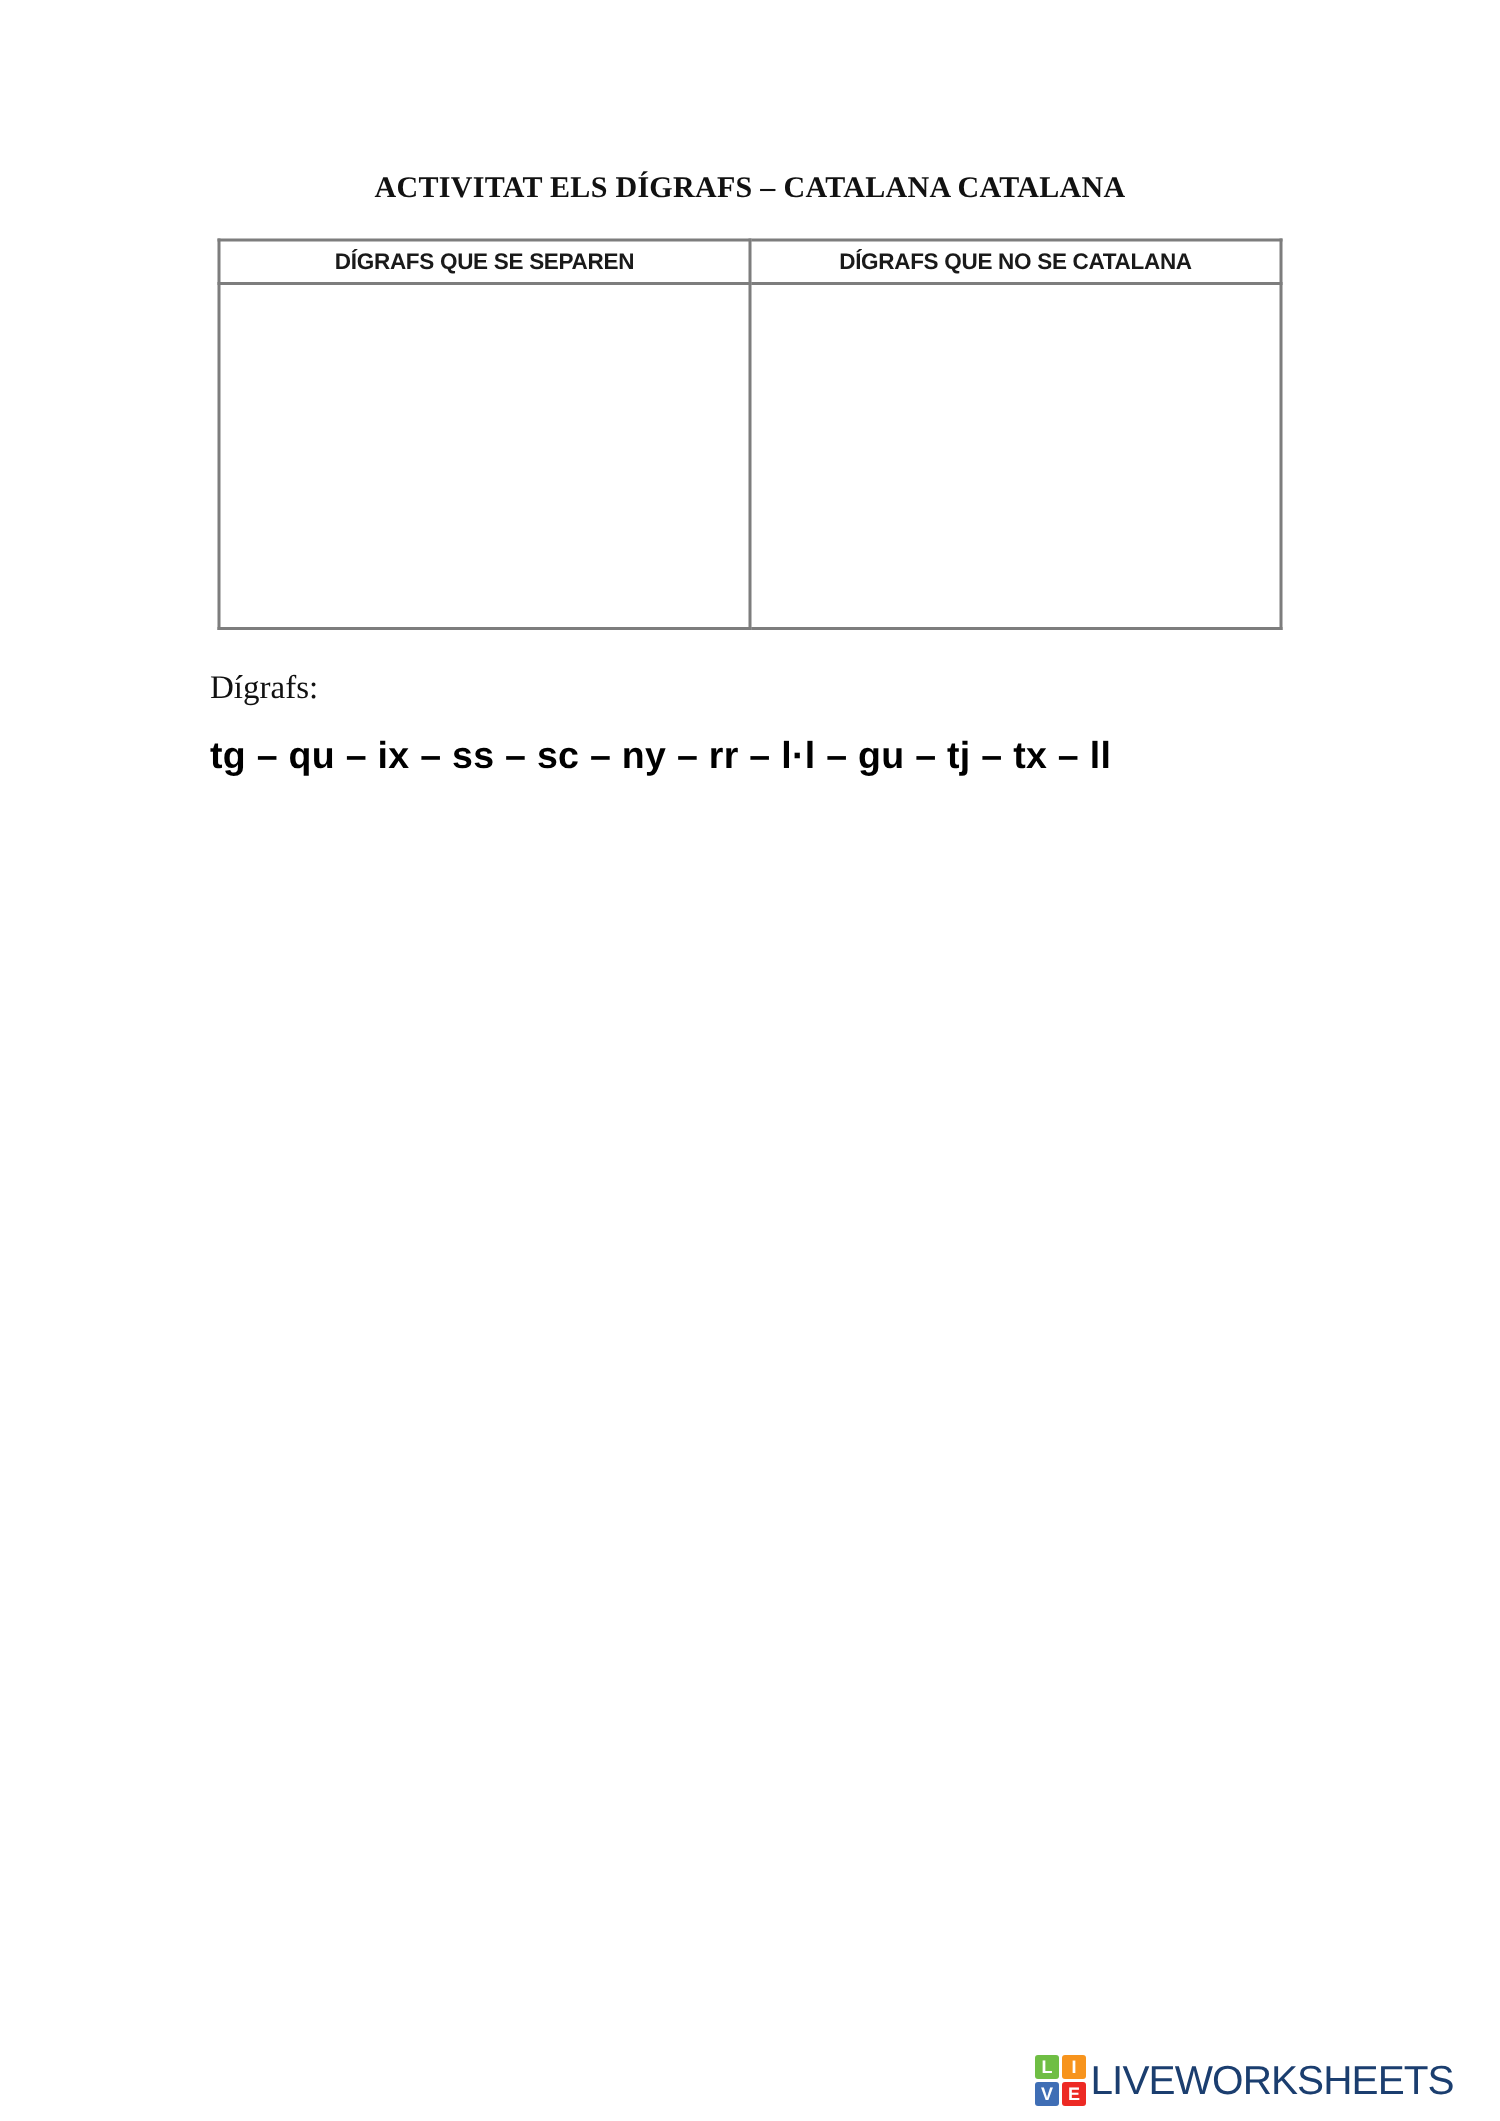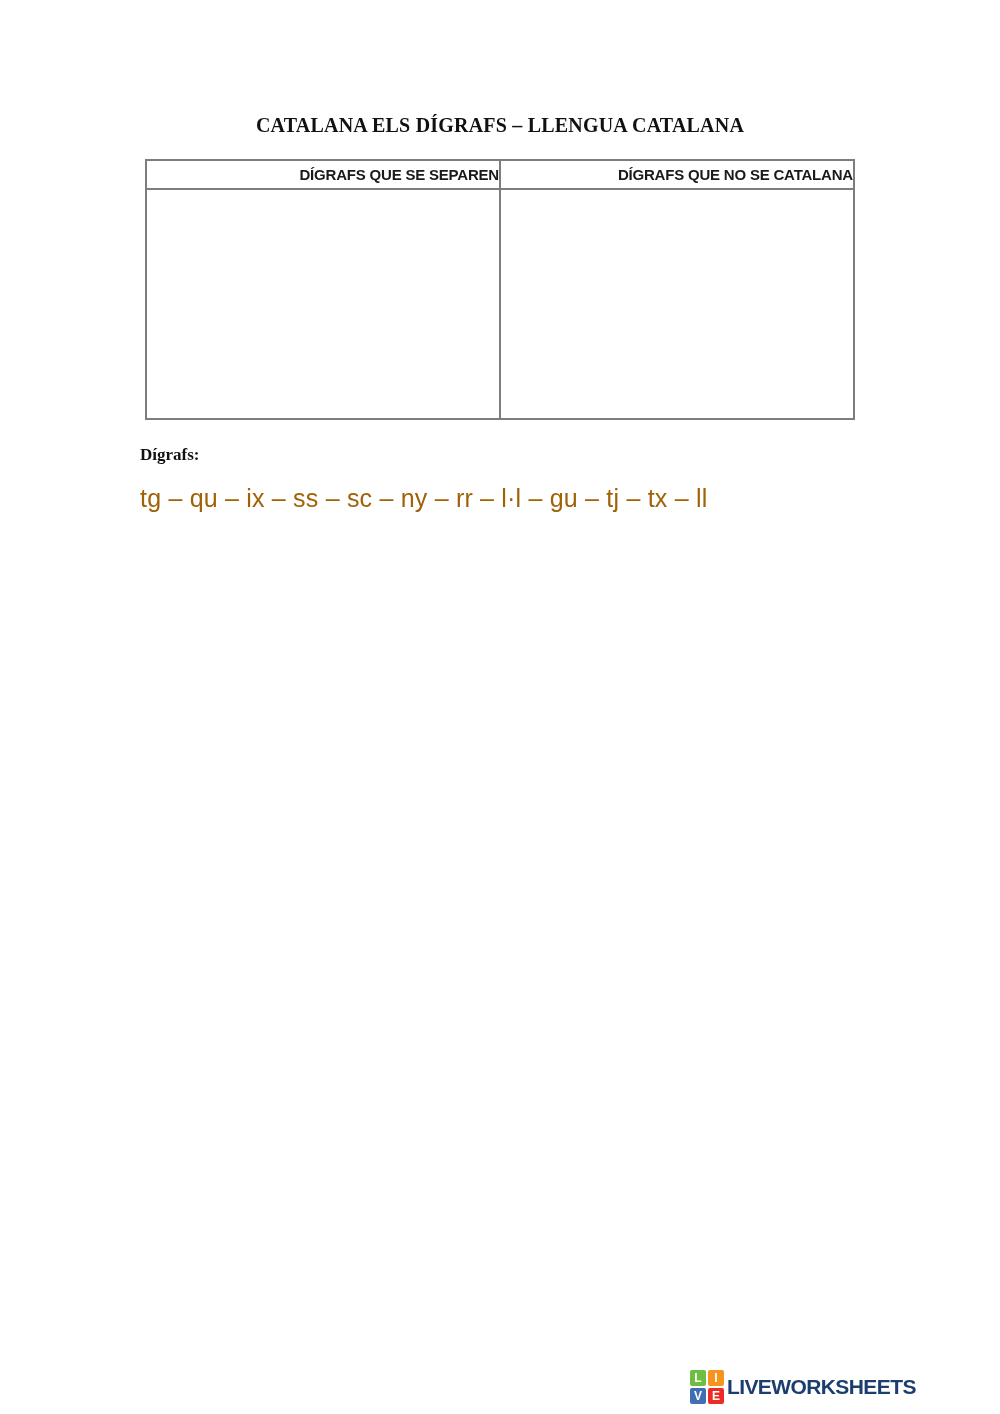--- a/index.html
+++ b/index.html
@@ -45,41 +45,41 @@
   table.digraphs th,
   table.digraphs td {
     border: 2px solid #7d7d7d;
   }
   table.digraphs th {
     height: 29px;
     font-family: "Liberation Sans", sans-serif;
     font-size: 15px;
     font-weight: bold;
     letter-spacing: -0.2px;
-    text-align: right;
+    text-align: center;
     vertical-align: middle;
     color: #1a1a1a;
   }
   table.digraphs td {
     height: 230px;
     background: #ffffff;
     cursor: text;
   }
   .digrafs-label {
     margin-top: 25px;
-    font-size: 17px;
-    font-weight: bold;
+    font-size: 22px;
+    font-weight: normal;
   }
   .digrafs-list {
     margin-top: 19px;
     font-family: "Liberation Sans", sans-serif;
     font-size: 25px;
-    font-weight: normal;
+    font-weight: bold;
     letter-spacing: 0.2px;
-    color: #a16207;
+    color: #000000;
   }
   .footer-logo {
     position: absolute;
     left: 690px;
     top: 1370px;
     display: flex;
     align-items: center;
   }
   .logo-grid {
     display: grid;
@@ -94,32 +94,32 @@
     justify-content: center;
     color: #ffffff;
     font-family: "Liberation Sans", sans-serif;
     font-weight: bold;
     font-size: 12px;
     line-height: 1;
     border-radius: 2px;
   }
   .logo-text {
     font-family: "Liberation Sans", sans-serif;
-    font-weight: bold;
-    font-size: 21px;
+    font-weight: normal;
+    font-size: 27px;
     letter-spacing: -0.6px;
   }
 </style>
 </head>
 <body>
 
 <div class="page">
   <div class="content">
 
-    <h1 class="title">CATALANA ELS DÍGRAFS – LLENGUA CATALANA</h1>
+    <h1 class="title">ACTIVITAT ELS DÍGRAFS – CATALANA CATALANA</h1>
 
 
     <table class="digraphs">
       <thead>
         <tr>
           <th>DÍGRAFS QUE SE SEPAREN</th>
           <th>DÍGRAFS QUE NO SE CATALANA</th>
         </tr>
       </thead>
       <tbody>

